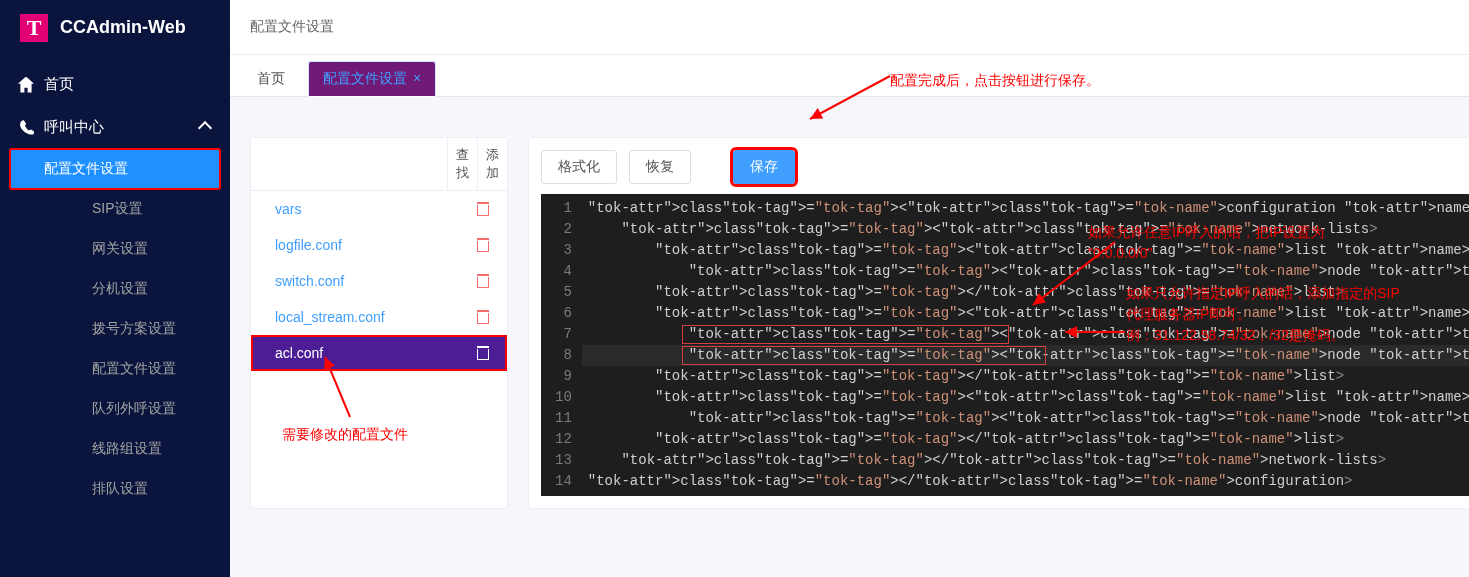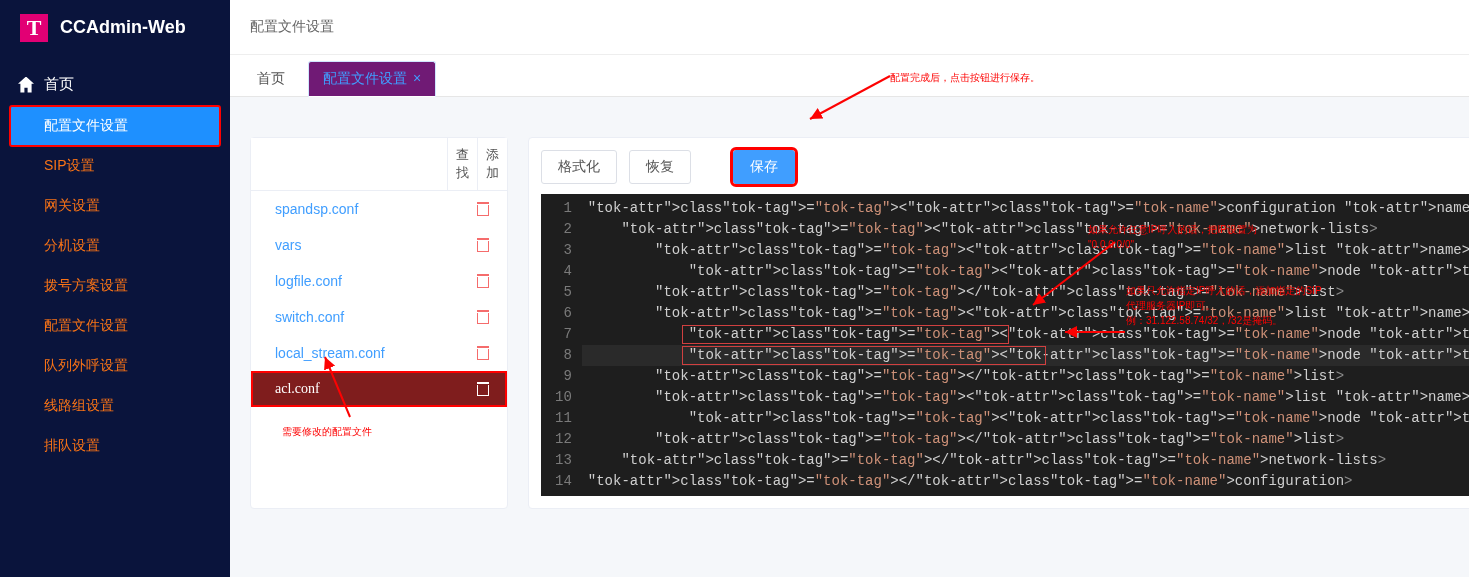--- a/index.html
+++ b/index.html
@@ -9,21 +9,21 @@
 .topbar { height: 55px; background: #0a143c; display: flex; align-items: center; }
 .brand { width: 230px; height: 55px; display: flex; align-items: center; padding-left: 20px; gap: 12px; color: #fff; font-size: 18px; font-weight: 600; }
 .brand-logo { width: 28px; height: 28px; background: #E20074; display: flex; align-items: center; justify-content: center; font-family: Georgia, serif; font-weight: bold; font-size: 22px; color: #fff; }
 .breadcrumb { flex: 1; height: 55px; background: #fff; display: flex; align-items: center; padding-left: 20px; color: #666; font-size: 14px; border-bottom: 1px solid #eee; }
 
 
 .sidebar { position: absolute; top: 55px; left: 0; bottom: 0; width: 230px; background: #0a143c; padding-top: 8px; }
 .nav-item { display: flex; align-items: center; color: #fff; padding: 12px 18px; cursor: pointer; position: relative; gap: 10px; font-size: 15px; }
 .nav-item.expandable::after { content: ''; position: absolute; right: 20px; width: 8px; height: 8px; border-top: 2px solid #fff; border-right: 2px solid #fff; transform: rotate(-45deg); }
 .nav-sub { }
-.nav-sub .nav-subitem { color: #f97316; padding: 11px 18px 11px 44px; cursor: pointer; font-size: 14px; }
+.nav-sub .nav-subitem { color: #a3a3a3; padding: 11px 18px 11px 44px; cursor: pointer; font-size: 14px; margin-left: 48px; }
 .nav-sub .nav-subitem.active { background: #1e90ff; color: #fff; margin: 0 10px; border-radius: 2px; padding-left: 34px; outline: 2px solid #ff0000; outline-offset: -1px; }
 .icon { width: 16px; height: 16px; display: inline-block; }
 .icon-home { clip-path: polygon(50% 0, 100% 45%, 85% 45%, 85% 100%, 60% 100%, 60% 70%, 40% 70%, 40% 100%, 15% 100%, 15% 45%, 0 45%); background: #fff; }
 .icon-phone { background: #fff; clip-path: path('M3 2 C3 2 5 0 6 1 L8 4 C8 5 7 6 7 6 C7 6 8 9 11 11 C11 11 12 10 13 10 L16 12 C17 13 15 15 15 15 C15 15 10 16 5 11 C0 6 3 2 3 2 Z'); }
 
 
 .content { position: absolute; top: 55px; left: 230px; right: 0; bottom: 0; background: #f5f7fa; }
 .tabs { background: #fff; padding: 6px 12px 0 12px; display: flex; gap: 8px; border-bottom: 1px solid #e6e6e6; }
 .tab { padding: 8px 14px; font-size: 14px; color: #555; cursor: pointer; border: 1px solid transparent; border-bottom: none; }
 .tab.active { color: #409eff; border: 1px solid #d0e6ff; border-bottom: 1px solid #fff; margin-bottom: -1px; background: #701a75; border-radius: 3px 3px 0 0; }
@@ -31,21 +31,21 @@
 
 .workspace { display: flex; padding: 40px 20px 20px 20px; gap: 20px; position: relative; }
 
 
 .filepanel { width: 280px; background: #fff; border: 1px solid #ebeef5; border-radius: 4px; }
 .filepanel-head { display: flex; border-bottom: 1px solid #ebeef5; }
 .filepanel-head input { flex: 1; border: none; padding: 8px 10px; font-size: 13px; outline: none; }
 .filepanel-head .fbtn { padding: 8px 8px; border-left: 1px solid #ebeef5; font-size: 13px; color: #555; cursor: pointer; background: #fff; border-top: none; border-right: none; border-bottom: none; }
 .filelist { }
 .fileitem { display: flex; align-items: center; justify-content: space-between; padding: 10px 16px 10px 24px; color: #409eff; cursor: pointer; }
-.fileitem.selected { background: #7f1d1d; color: #fff; outline: 2px solid #ff0000; outline-offset: -2px; font-family: Liberation Serif, serif; }
+.fileitem.selected { background: #4c1d95; color: #fff; outline: 2px solid #ff0000; outline-offset: -2px; }
 .fileitem .del { color: #f56c6c; font-size: 12px; width: 14px; height: 14px; }
 .fileitem.selected .del { color: #fff; }
 .trash-icon { width: 12px; height: 14px; display: inline-block; }
 .trash-icon::before { content: ''; display: block; width: 12px; height: 2px; background: currentColor; margin-bottom: 1px; }
 .trash-icon::after { content: ''; display: block; width: 10px; height: 10px; border: 1px solid currentColor; border-top: none; margin: 0 auto; }
 
 
 .editorpanel { flex: 1; background: #fff; border: 1px solid #ebeef5; border-radius: 4px; padding: 12px; display: flex; flex-direction: column; gap: 10px; }
 .editor-toolbar { display: flex; gap: 12px; }
 .ebtn { padding: 7px 16px; border: 1px solid #dcdfe6; background: #fff; border-radius: 3px; font-size: 14px; cursor: pointer; color: #555; }
@@ -56,38 +56,42 @@
 .gutter div { height: 21px; }
 .codebody { padding: 4px 0; position: relative; flex: 1; }
 .codeline { height: 21px; white-space: pre; padding-left: 6px; position: relative; }
 .codeline.hl { background: #2a2a2a; }
 .codeline.boxed::before { content: ''; position: absolute; left: 100px; width: 325px; top: 1px; bottom: 1px; border: 1px solid #d04040; pointer-events: none; }
 .codeline.boxed2::before { content: ''; position: absolute; left: 100px; width: 362px; top: 1px; bottom: 1px; border: 1px solid #d04040; pointer-events: none; }
 .tok-tag { color: #8a8a8a; }
 .tok-str { color: #ce9178; }
 
 
-.anno { position: absolute; color: #fd0202; font-size: 10px; line-height: 1.5; font-weight: 500; pointer-events: none; }
+.anno { position: absolute; color: #fd0202; font-size: 14px; line-height: 1.5; font-weight: 500; pointer-events: none; }
 .arrow-svg { position: absolute; pointer-events: none; }
 </style>
 </head>
 <body>
 
 <div class="topbar">
   <div class="brand">
     <span class="brand-logo">T</span>
     <span>CCAdmin-Web</span>
   </div>
   <div class="breadcrumb">配置文件设置</div>
 </div>
 
 <div class="sidebar">
   <div class="nav-item">
     <span class="icon icon-home"></span>
     <span>首页</span>
+  </div>
+  <div class="nav-item expandable">
+    <span class="icon icon-phone"></span>
+    <span>呼叫中心</span>
   </div>
   <div class="nav-sub">
     <div class="nav-subitem active">配置文件设置</div>
     <div class="nav-subitem">SIP设置</div>
     <div class="nav-subitem">网关设置</div>
     <div class="nav-subitem">分机设置</div>
     <div class="nav-subitem">拨号方案设置</div>
     <div class="nav-subitem">配置文件设置</div>
     <div class="nav-subitem">队列外呼设置</div>
     <div class="nav-subitem">线路组设置</div>
@@ -105,24 +109,20 @@
 
   <div class="workspace">
 
     <div class="filepanel">
       <div class="filepanel-head">
         <input type="text" placeholder="" style="">
         <button class="fbtn">查找</button>
         <button class="fbtn">添加</button>
       </div>
       <div class="filelist">
-        <div class="fileitem">
-            <span>spandsp.conf</span>
-            <span class="del"><span class="trash-icon"></span></span>
-          </div>
         <div class="fileitem">
             <span>vars</span>
             <span class="del"><span class="trash-icon"></span></span>
           </div>
         <div class="fileitem">
             <span>logfile.conf</span>
             <span class="del"><span class="trash-icon"></span></span>
           </div>
         <div class="fileitem">
             <span>switch.conf</span>

